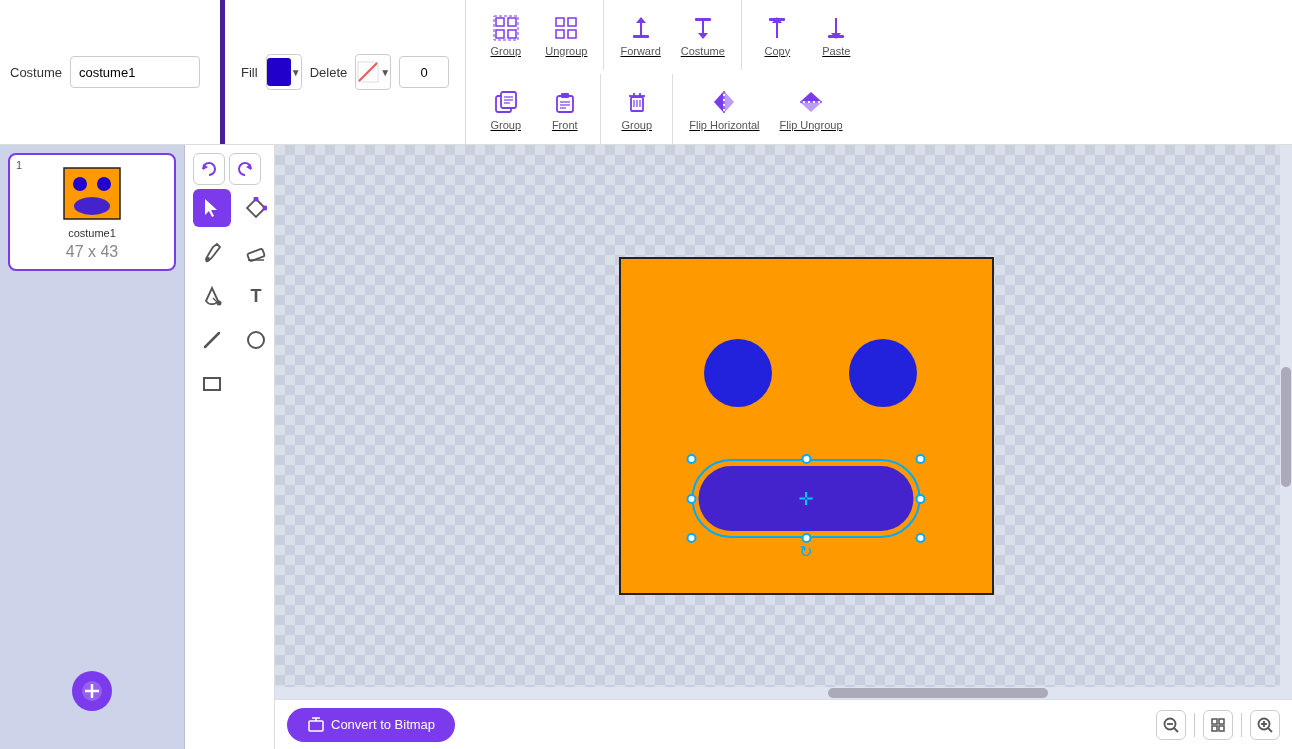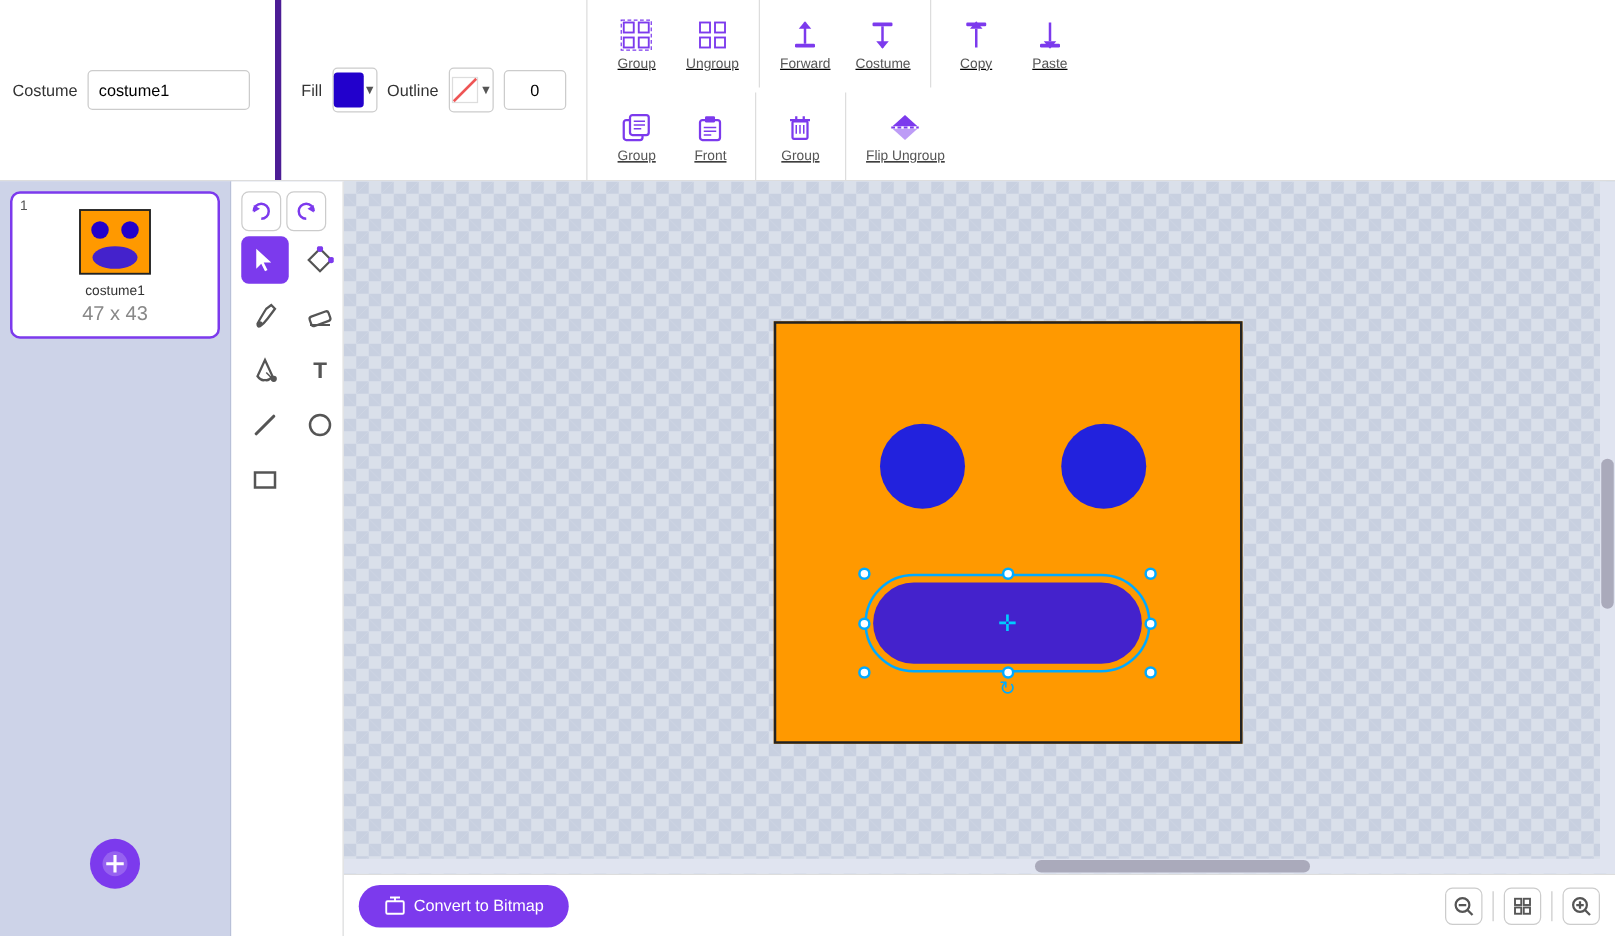--- a/index.html
+++ b/index.html
@@ -419,21 +419,21 @@
     <input class="costume-input" type="text" value="costume1" style="">
   </div>
 
   <div class="fill-section">
     <span class="fill-label">Fill</span>
     <div class="color-swatch">
       <div class="color-swatch-inner" style="background:#2200cc;"></div>
       <span class="color-dropdown-arrow">▼</span>
     </div>
 
-    <span class="outline-label">Outline</span>
+    <span class="outline-label">Delete</span>
     <div class="outline-swatch">
       <svg width="24" height="24" viewBox="0 0 24 24">
         <rect x="2" y="2" width="20" height="20" fill="none" stroke="#ddd" stroke-width="1"></rect>
         <line x1="3" y1="21" x2="21" y2="3" stroke="#e55" stroke-width="2"></line>
       </svg>
       <span style="font-size:10px;color:#555;">▼</span>
     </div>
     <input class="outline-num-input" type="text" value="0" style="">
   </div>
 
@@ -555,20 +555,30 @@
               <line x1="10" y1="11" x2="10" y2="18" stroke="#7c3aed" stroke-width="1.2"></line>
               <line x1="13" y1="11" x2="13" y2="18" stroke="#7c3aed" stroke-width="1.2"></line>
               <line x1="16" y1="11" x2="16" y2="18" stroke="#7c3aed" stroke-width="1.2"></line>
             </svg>
         </div>
         <span class="tb-btn-label">Group</span>
       </button>
 
       <div class="tb-separator"></div>
 
+      <button class="tb-btn">
+        <div class="tb-btn-icon">
+          <svg width="28" height="28" viewBox="0 0 28 28">
+              <polygon points="13,4 4,14 13,24" fill="#7c3aed"></polygon>
+              <polygon points="15,4 24,14 15,24" fill="#7c3aed" opacity="0.5"></polygon>
+              <line x1="14" y1="3" x2="14" y2="25" stroke="#7c3aed" stroke-width="1.5" stroke-dasharray="3,2"></line>
+            </svg>
+        </div>
+        <span class="tb-btn-label">Flip Horizontal</span>
+      </button>
 
       <button class="tb-btn">
         <div class="tb-btn-icon">
           <svg width="28" height="28" viewBox="0 0 28 28">
               <polygon points="4,13 14,4 24,13" fill="#7c3aed"></polygon>
               <polygon points="4,15 14,24 24,15" fill="#7c3aed" opacity="0.5"></polygon>
               <line x1="3" y1="14" x2="25" y2="14" stroke="#7c3aed" stroke-width="1.5" stroke-dasharray="3,2"></line>
             </svg>
         </div>
         <span class="tb-btn-label">Flip Ungroup</span>

